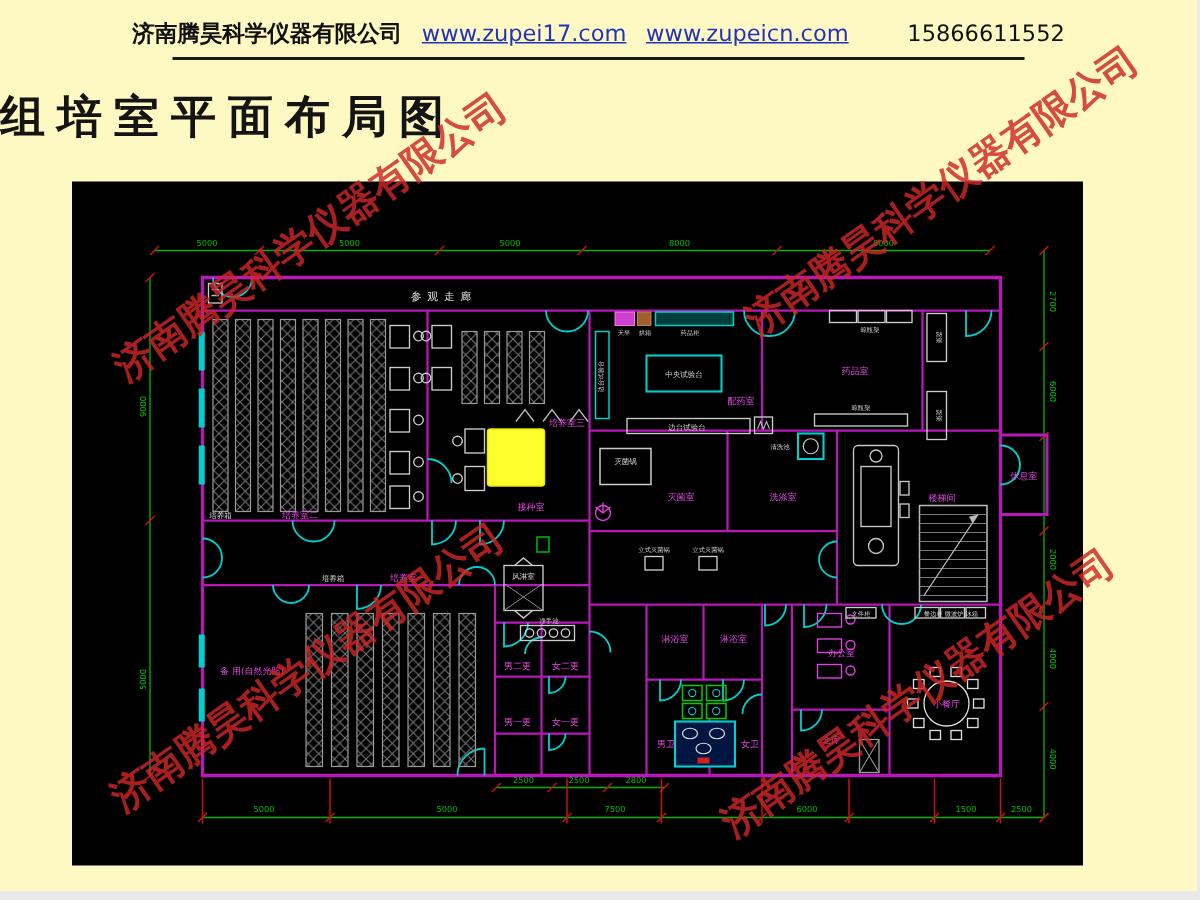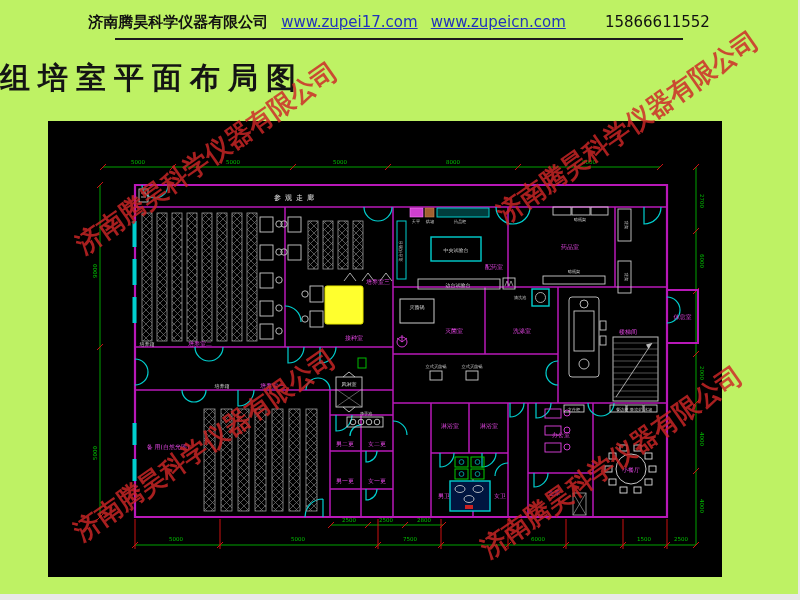--- a/index.html
+++ b/index.html
@@ -1,18 +1,18 @@
 <!DOCTYPE html>
 <html><head>
 <meta charset="utf-8">
 <style>
   html,body{margin:0;padding:0;}
   body{width:800px;height:600px;background:#e9e9e9;position:relative;overflow:hidden;
        font-family:"DejaVu Sans","Liberation Sans",sans-serif;}
-  .page{position:absolute;left:0;top:0;width:798px;height:594px;background:#bef264;}
+  .page{position:absolute;left:0;top:0;width:798px;height:594px;background:#fef9c3;}
   .hdr{position:absolute;left:0;top:12px;width:100%;text-align:center;white-space:nowrap;}
   .hdr .co{font-size:15px;font-weight:bold;color:#111;}
   .hdr a{font-size:15px;color:#2233bb;text-decoration:underline;margin-left:8px;}
   .hdr .ph{font-size:15px;color:#111;margin-left:34px;}
   .rule{position:absolute;left:115px;top:38px;width:568px;border-top:2px solid #1c1c1c;}
   .title{position:absolute;left:0;top:58px;width:100%;text-align:left;
          font-size:30px;font-weight:bold;letter-spacing:8px;color:#141414;}
   .canvas{position:absolute;left:48px;top:121px;width:674px;height:456px;background:#000;}
   .wm{position:absolute;z-index:9;font-size:26px;font-weight:600;white-space:nowrap;
       color:rgba(205,38,38,0.82);transform:translate(-50%,-50%) rotate(-35deg);pointer-events:none;}

